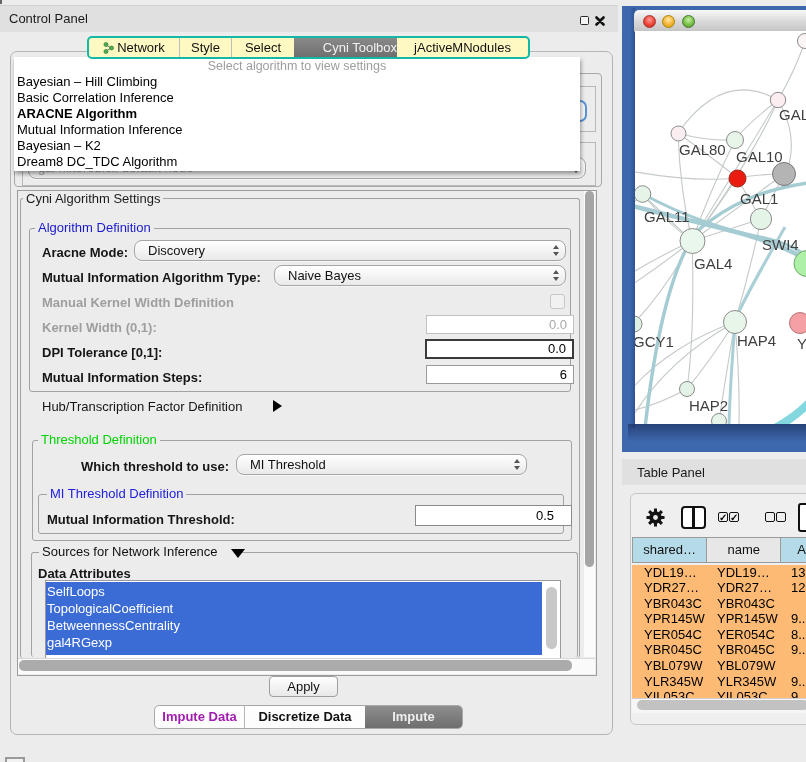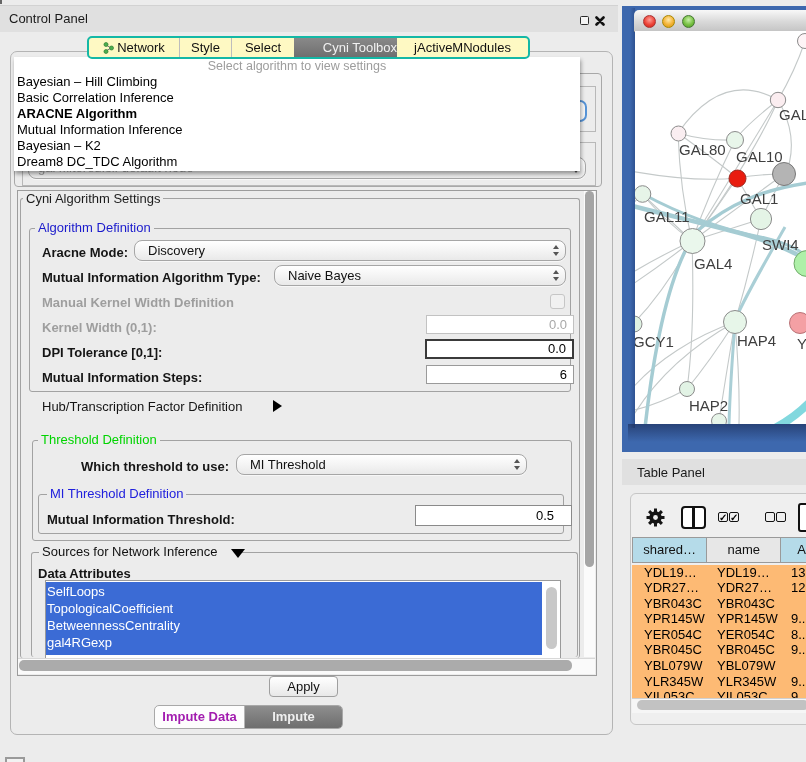--- a/index.html
+++ b/index.html
@@ -125,20 +125,21 @@
 <div class="abs" style="left:19px;top:660px;width:553px;height:11px;background:#ababab;border-radius:5px;"></div>
 <div class="abs" style="left:584px;top:191px;width:11px;height:466px;background:#fbfbfb;"></div>
 <div class="abs" style="left:585px;top:191px;width:9px;height:376px;background:#a5a5a5;border-radius:5px;"></div>
 
 <div class="abs" style="left:269px;top:676px;width:67px;height:19px;border:1px solid #9f9f9f;border-radius:4px;
      background:linear-gradient(#ffffff,#e8e8e8);text-align:center;font-size:13px;line-height:19px;color:#111;">Apply</div>
 
 <div class="abs" style="left:154px;top:705px;height:22px;display:flex;border:1px solid #a8a8a8;border-radius:5px;overflow:hidden;background:#fdfdfd;font-size:13px;font-weight:bold;">
   <div style="width:89px;text-align:center;line-height:22px;color:#a21caf;">Impute Data</div>
   <div style="width:1px;background:#b5b5b5;"></div>
+  <div style="width:120px;text-align:center;line-height:22px;color:#111;">Discretize Data</div>
   <div style="width:97px;text-align:center;line-height:22px;color:#efefef;background:linear-gradient(#8e8e8e,#6e6e6e);">Impute Network</div>
 </div>
 
 <div class="abs" style="left:87px;top:36px;height:19px;display:flex;border:2px solid #14b8a6;border-radius:5px;overflow:hidden;background:#fef9c3;font-size:13px;">
   <div style="width:90px;text-align:center;line-height:19px;color:#111;">
     <svg width="11" height="12" style="vertical-align:-2px;margin-right:3px" viewBox="0 0 11 12">
       <line x1="3" y1="3" x2="8" y2="6" stroke="#777" stroke-width="1"></line>
       <line x1="3" y1="9" x2="8" y2="6" stroke="#777" stroke-width="1"></line>
       <circle cx="3" cy="2.5" r="2" fill="#4caf50" stroke="#2e7d32" stroke-width=".7"></circle>
       <circle cx="3" cy="9.5" r="2" fill="#4caf50" stroke="#2e7d32" stroke-width=".7"></circle>

